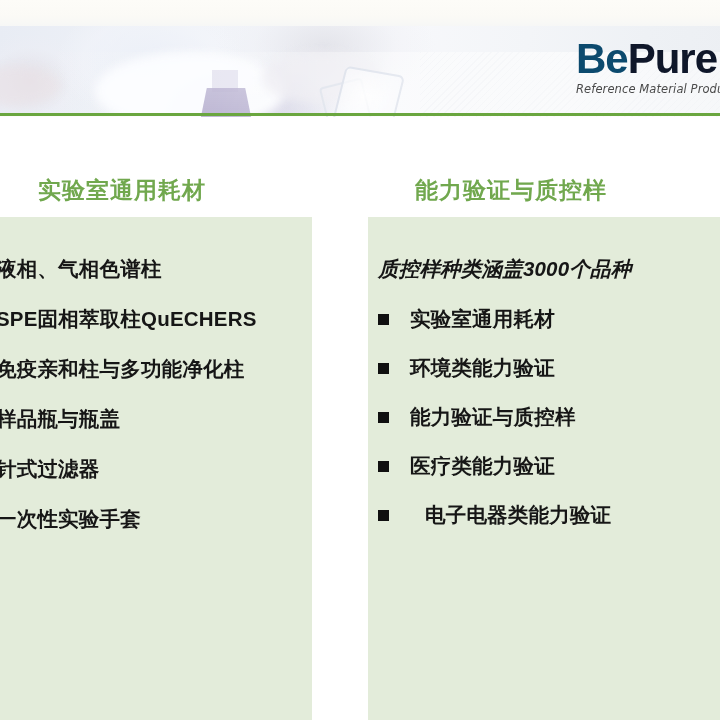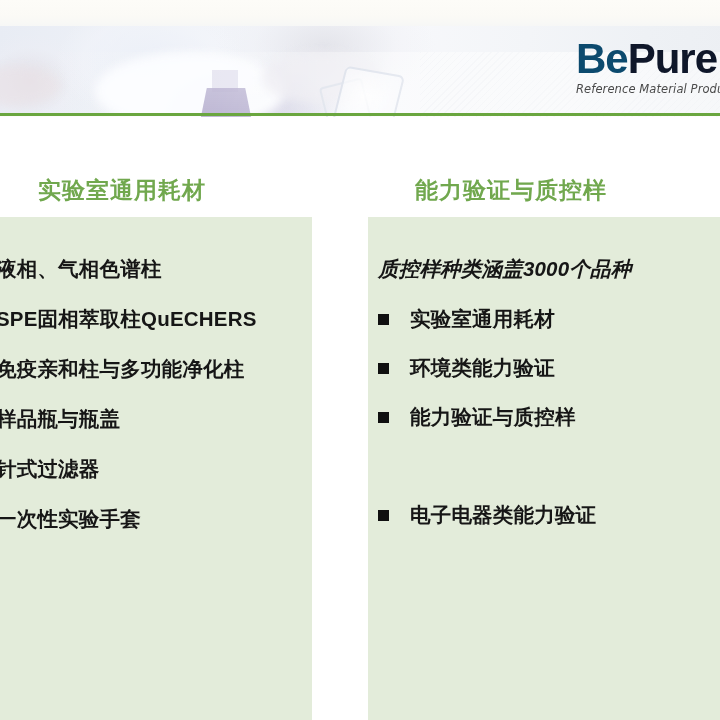--- a/index.html
+++ b/index.html
@@ -226,21 +226,21 @@
   #panel-left .item.r4 { top: 238px; }
   #panel-left .item.r5 { top: 288px; }
 
   
   #panel-right .item { left: 10px; }
   #panel-right .item.r0 { top: 38px; font-style: italic; }
   #panel-right .item.r1 { top: 88px; }
   #panel-right .item.r2 { top: 137px; justify-content: space-between; }
   #panel-right .item.r3 { top: 186px; }
   #panel-right .item.r4 { top: 235px; }
-  #panel-right .item.r5 { top: 284px; }
+  #panel-right .item.r5 { top: 284px; gap: 15px; }
 </style>
 </head>
 <body>
 
 <div id="banner">
   <div id="banner-top-strip"></div>
   <div id="banner-photo">
     <div class="blob" id="blob-arm"></div>
     <div class="blob" id="blob-coat"></div>
     <div class="blob" id="blob-hand"></div>
@@ -320,20 +320,24 @@
       <div class="item r2">
         <span class="bullet"></span>
         <span>环境类能力验证</span>
       </div>
 
       <div class="item r3">
         <span class="bullet"></span>
         <span>能力验证与质控样</span>
       </div>
 
+      <div class="item r4">
+        <span class="bullet"></span>
+        <span>医疗类能力验证</span>
+      </div>
 
       <div class="item r5">
         <span class="bullet"></span>
         <span>电子电器类能力验证</span>
       </div>
 
     </div>
   </div>
 
 </div>

